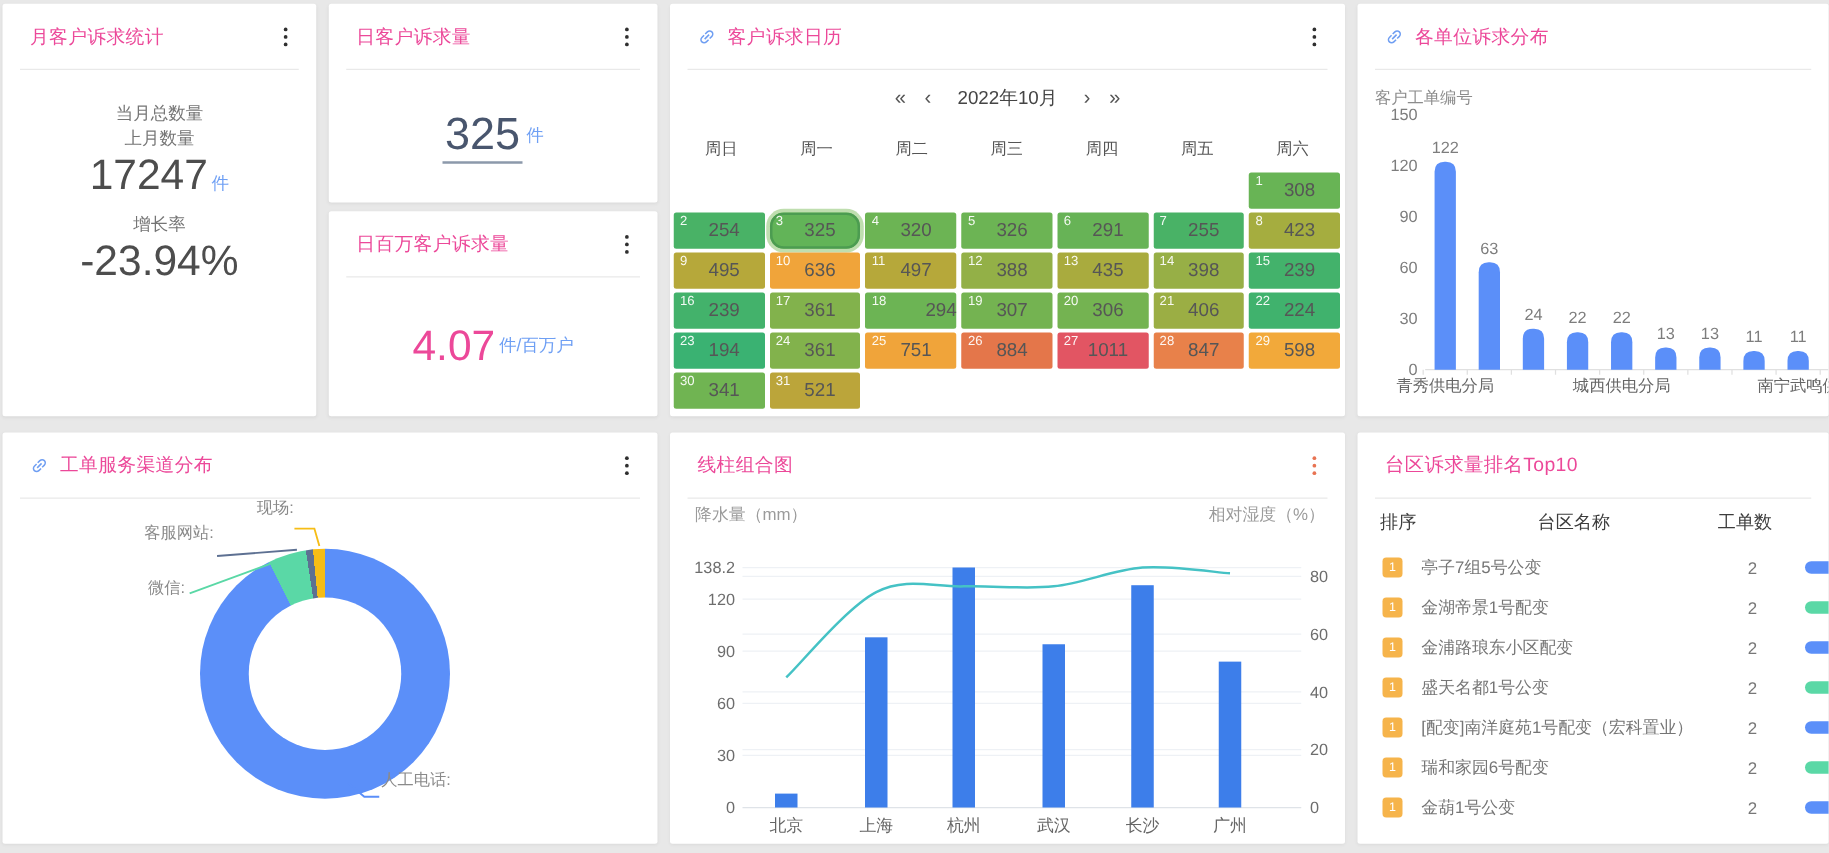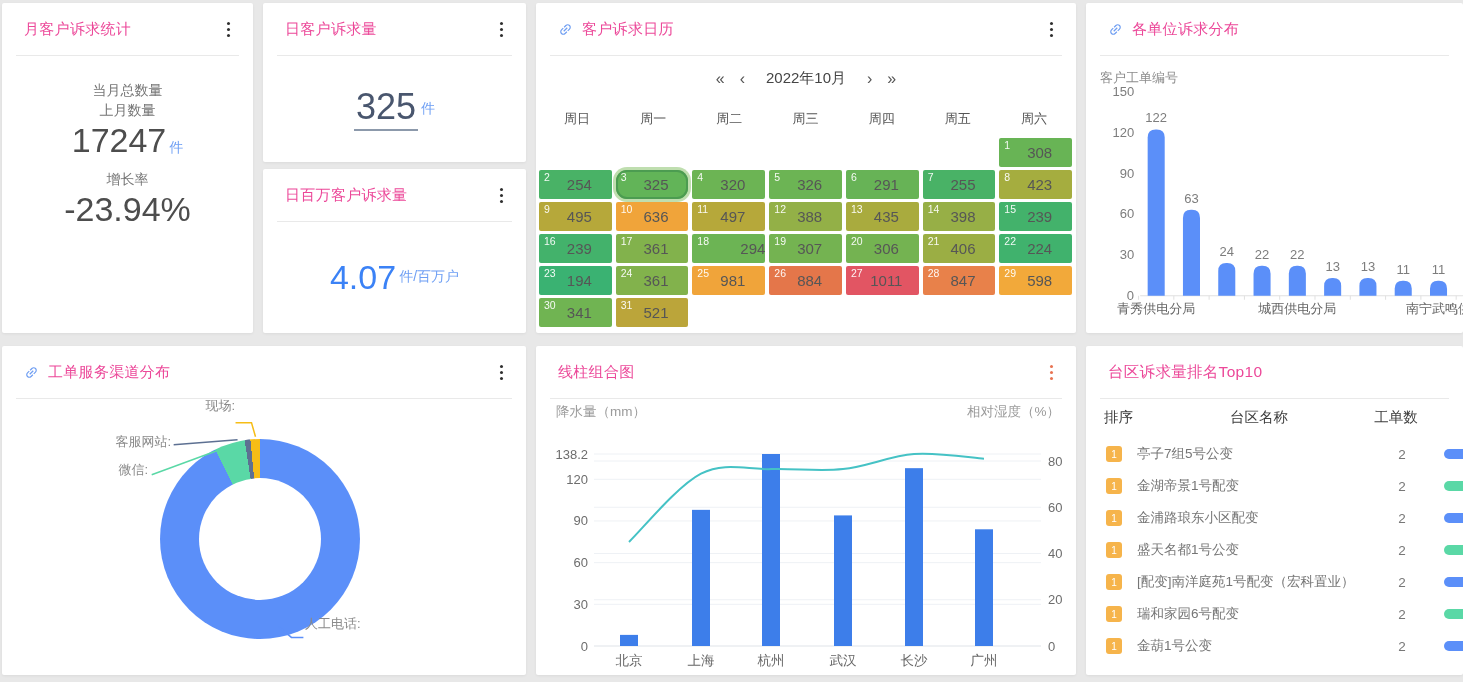--- a/index.html
+++ b/index.html
@@ -16,21 +16,21 @@
   .kebab.orange i { background:#e87352; }
   .link-ic { width:15px; height:15px; flex:0 0 15px; transform:rotate(-45deg); }
   
   .stack { display:flex; flex-direction:column; gap:7px; }
   .stack .card:nth-child(1){ height:159px; } .stack .card:nth-child(2){ flex:1; }
   .stat-col { display:flex; flex-direction:column; align-items:center; padding-top:26px; }
   .stat-label { font-size:14px; color:#757575; margin-bottom:2px; }
   .stat-value { font-size:34px; color:#4d4d4d; line-height:1.1; margin-bottom:12px; white-space:nowrap; }
   .unit { font-size:14px; color:#6e9ff4; margin-left:3px; }
   .center-val { position:absolute; left:0; right:0; top:52px; bottom:0; display:flex; align-items:center; justify-content:center; }
-  .big { font-size:36px; color:#3b82f6; }
+  .big { font-size:36px; color:#ec4899; }
   .big.link { color:#49566e; border-bottom:2px solid #8c99ab; padding:0 2px 1px; }
   
   .cal-nav { position:absolute; left:0; right:0; top:66px; display:flex; justify-content:center; align-items:center; gap:15px; }
   .cal-nav .arrow { font-size:16px; color:#555; cursor:pointer; line-height:1; }
   .cal-nav .month { font-size:15px; color:#454545; margin:0 6px; }
   .cal-week { position:absolute; left:3px; right:4px; top:107px; display:grid; grid-template-columns:repeat(7,1fr); }
   .cal-week span { text-align:center; font-size:13px; color:#555; }
   .cal-grid { position:absolute; left:3px; right:4px; top:135px; display:grid; grid-template-columns:repeat(7,1fr); gap:3px 4px; }
   .cell { height:29px; border-radius:2px; position:relative; display:flex; align-items:center; justify-content:center; cursor:pointer; }
   .cell .num { position:absolute; left:5px; top:1px; font-size:10.5px; color:rgba(255,255,255,.93); }
@@ -250,21 +250,21 @@
         <div class="cell" style="background: rgb(58, 178, 114);">
           <span class="num">23</span>
           <span class="val">194</span>
         </div>
         <div class="cell" style="background: rgb(130, 178, 76);">
           <span class="num">24</span>
           <span class="val">361</span>
         </div>
         <div class="cell" style="background: rgb(240, 164, 58);">
           <span class="num">25</span>
-          <span class="val">981</span>
+          <span class="val">751</span>
         </div>
         <div class="cell" style="background: rgb(228, 118, 74);">
           <span class="num">26</span>
           <span class="val">884</span>
         </div>
         <div class="cell" style="background: rgb(226, 85, 99);">
           <span class="num">27</span>
           <span class="val">1011</span>
         </div>
         <div class="cell" style="background: rgb(232, 129, 74);">
@@ -358,21 +358,21 @@
     <div class="donut" id="donut" style="background: conic-gradient(rgb(91, 143, 249) 0%, rgb(91, 143, 249) 92.62%, rgb(90, 216, 166) 92.62%, rgb(90, 216, 166) 97.54%, rgb(93, 112, 146) 97.54%, rgb(93, 112, 146) 98.46%, rgb(246, 189, 22) 98.46%, rgb(246, 189, 22) 100%);"></div>
     <svg class="overlay" id="donut-leads" viewBox="0 0 525 329">
         <path d="M277,281 L290,292 L302,292" stroke="#5B8FF9" fill="none" stroke-width="1.5"></path>
         <path d="M150,129 L218,104" stroke="#5AD8A6" fill="none" stroke-width="1.5"></path>
         <path d="M172,99 L236,94" stroke="#5D7092" fill="none" stroke-width="1.5"></path>
         <path d="M234,77 L250,77 L254,91" stroke="#F6BD16" fill="none" stroke-width="1.5"></path>
       </svg>
     <div id="donut-labels">
         <div class="pie-lab" style="top: 270px; left: 303px;"><span>人工电话:</span><br><span></span></div>
         <div class="pie-lab" style="top: 116px; right: 378px; text-align: right;"><span>微信:</span><br><span></span></div>
-        <div class="pie-lab" style="top: 88px; right: 355px; text-align: right;"><span>客服网站:</span><br><span></span></div>
+        <div class="pie-lab" style="top: 72px; right: 355px; text-align: right;"><span>客服网站:</span><br><span></span></div>
         <div class="pie-lab" style="top: 52px; right: 291px; text-align: right;"><span>现场:</span><br><span></span></div>
       </div>
   </section>
 
   <section class="card">
     <div class="card-head">
       <span class="card-title">线柱组合图</span>
       <span class="kebab orange">
           <i></i>
           <i></i>

